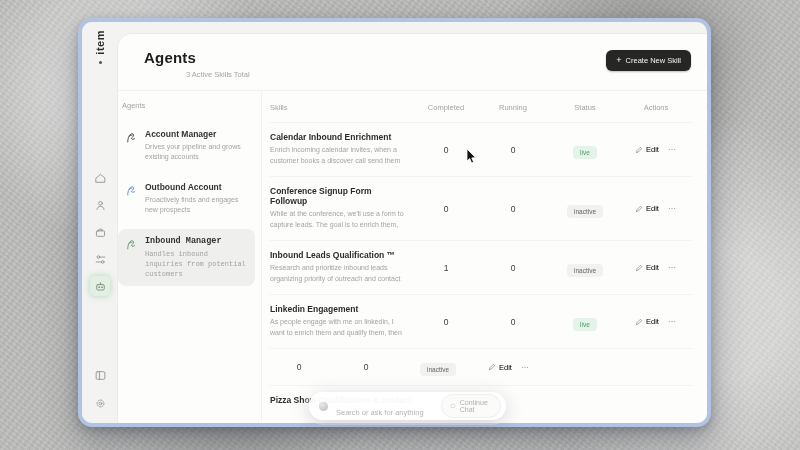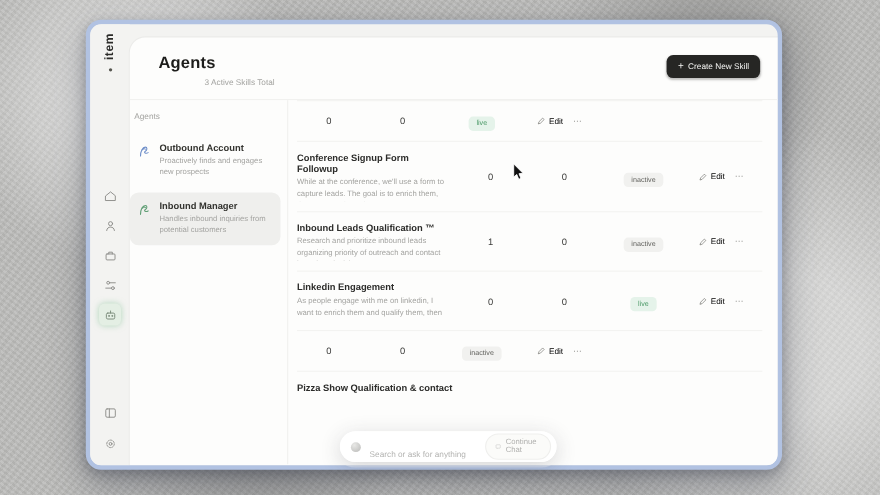--- a/index.html
+++ b/index.html
@@ -60,21 +60,21 @@
     cursor:pointer; box-shadow:0 1px 2px rgba(0,0,0,.25);
   }
   .create-btn .plus { font-size:9px; line-height:1; }
 
   .content { display:flex; height:calc(100% - 58px); }
 
   
   .agents-panel { width:144px; border-right:1px solid #f1f1ef; padding:10px 6px 0 0; }
   .panel-label { font-size:7.5px; color:#a3a3a0; margin:0 0 12px 4px; }
   .agent-item { display:flex; gap:6px; padding:7px 6px; border-radius:8px; margin-bottom:6px; cursor:pointer; align-items:flex-start; }
-  .agent-item.v-selected { background:#efefed; }
+  .agent-item.v-selected { background:#efefed;font-family:Liberation Mono, monospace; }
   .agent-icon { width:15px; height:15px; flex:0 0 15px; margin-top:1px; }
   .agent-icon svg { width:15px; height:15px; fill:none; stroke-width:1.6; stroke-linecap:round; }
   .agent-icon.v-dark svg  { stroke:#4a4a48; }
   .agent-icon.v-blue svg  { stroke:#6f8fc9; }
   .agent-icon.v-green svg { stroke:#5f9e74; }
   .agent-icon.v-sage svg  { stroke:#93a893; }
   .agent-name { display:block; font-size:8.5px; font-weight:bold; color:#33332f; margin-bottom:3px; }
   .agent-desc { display:block; font-size:7px; line-height:1.45; color:#a3a3a0; }
 
   
@@ -188,20 +188,31 @@
         <span class="plus">+</span>
         <span>Create New Skill</span>
       </div>
     </div>
 
     <div class="content">
 
       <div class="agents-panel">
         <div class="panel-label">Agents</div>
 
+          <div class="agent-item">
+            <span class="agent-icon v-dark">
+              <svg viewBox="0 0 24 24">
+                <path d="M6 19 C6 12 9 6 13 6 C16 6 16 10 13 12 C10 14 14 16 17 14 M9 10 C10 8 12 8 13 9"></path>
+              </svg>
+            </span>
+            <span class="agent-text">
+              <span class="agent-name">Account Manager</span>
+              <span class="agent-desc">Drives your pipeline and grows existing accounts</span>
+            </span>
+          </div>
 
           <div class="agent-item">
             <span class="agent-icon v-blue">
               <svg viewBox="0 0 24 24">
                 <path d="M6 19 C6 12 9 6 13 6 C16 6 16 10 13 12 C10 14 14 16 17 14 M9 10 C10 8 12 8 13 9"></path>
               </svg>
             </span>
             <span class="agent-text">
               <span class="agent-name">Outbound Account</span>
               <span class="agent-desc">Proactively finds and engages new prospects</span>
@@ -217,22 +228,33 @@
             <span class="agent-text">
               <span class="agent-name">Inbound Manager</span>
               <span class="agent-desc">Handles inbound inquiries from potential customers</span>
             </span>
           </div>
 
 
       </div>
 
       <div class="table-area">
-
-          <div class="skill-row">
+        <div class="thead">
+          <div class="th col-skill">Skills</div>
+          <div class="th col-num">Completed</div>
+          <div class="th col-run">Running</div>
+          <div class="th col-status">Status</div>
+          <div class="th col-actions">Actions</div>
+        </div>
+
+          <div class="skill-row">
+            <div class="col-skill">
+              <div class="skill-title">Calendar Inbound Enrichment</div>
+              <div class="skill-desc">Enrich incoming calendar invites, when a customer books a discover call send them an email.</div>
+            </div>
             <div class="col-num cell-num">0</div>
             <div class="col-run cell-num">0</div>
             <div class="col-status">
               <span class="badge v-live">live</span>
             </div>
             <div class="col-actions actions-cell">
               <span class="edit-link">
                 <svg viewBox="0 0 24 24">
                   <path d="M4 20 L6 14 L16 4 L20 8 L10 18 Z"></path>
                 </svg>

